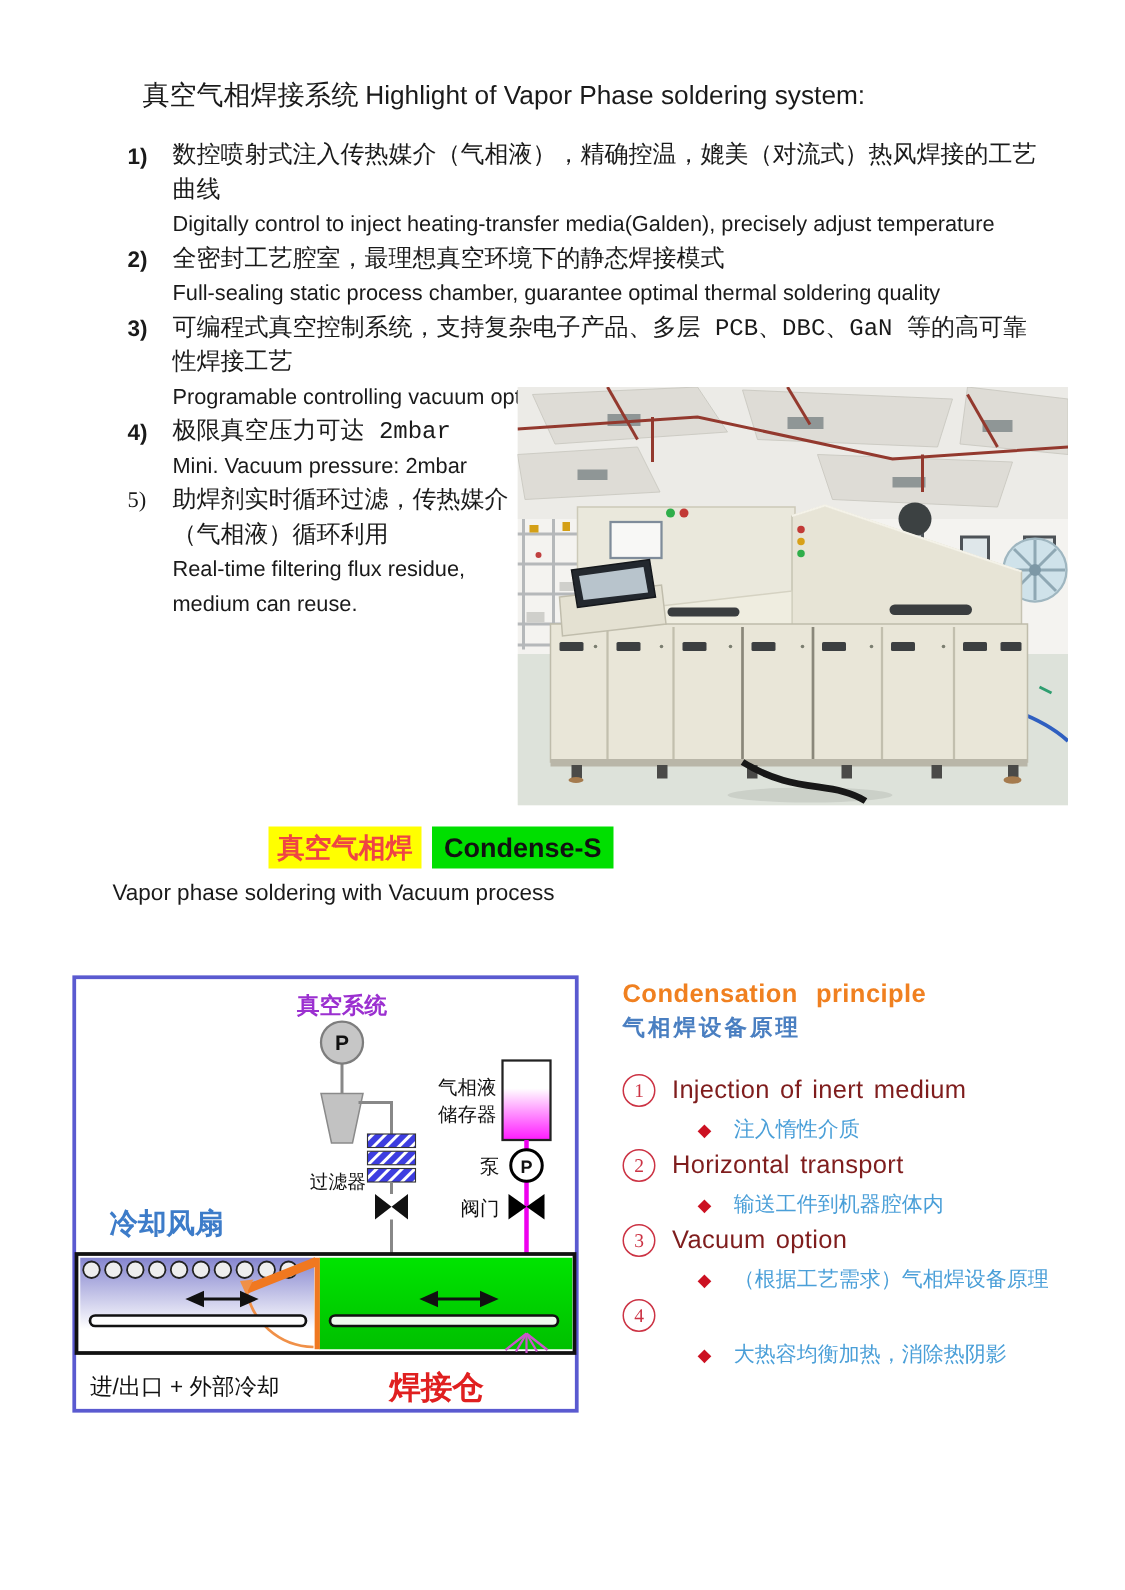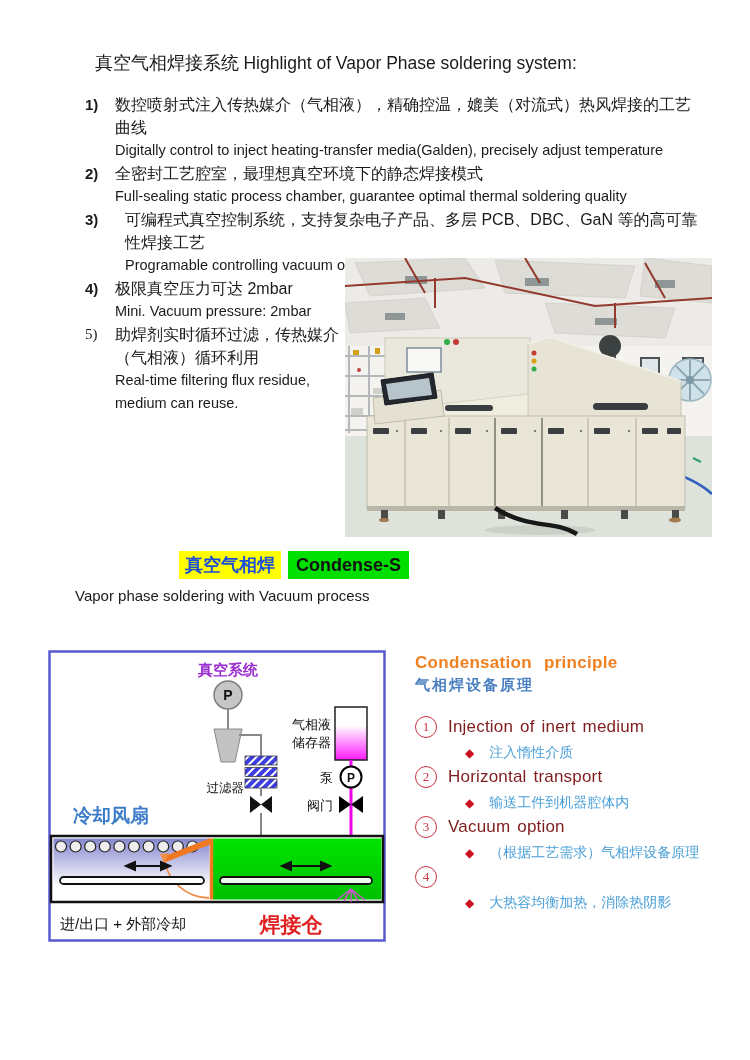--- a/index.html
+++ b/index.html
@@ -10,30 +10,30 @@
   .page-title{position:absolute;left:95px;top:51px;white-space:nowrap;}
   .page-title .cn{font-family:"Liberation Serif",serif;font-size:18px;}
   .page-title .en{font-size:17.5px;}
 
   
   .features{position:absolute;left:85px;top:93px;width:615px;}
   .feature{display:flex;}
   .f-num{width:30px;flex:0 0 30px;font-weight:bold;font-size:15px;line-height:23px;}
   .feature.serif-num .f-num{font-weight:normal;font-family:"Liberation Serif",serif;}
   .f-body{flex:1;}
-  .f-cn{font-family:Liberation Sans, sans-serif;font-size:16px;line-height:23px;}
+  .f-cn{font-family:Liberation Mono, monospace;font-size:16px;line-height:23px;}
   .f-en{font-size:14.5px;line-height:23px;}
   .feature.narrow .f-body{max-width:245px;}
 
   
   .photo{position:absolute;left:345px;top:258px;width:367px;height:279px;}
 
   
   .badges{position:absolute;left:179px;top:551px;white-space:nowrap;}
-  .badge-yellow{display:inline-block;background:#ffff00;color:#1d4ed8;
+  .badge-yellow{display:inline-block;background:#ffff00;color:#ef4444;
     font-family:"Liberation Serif",serif;font-size:18px;font-weight:bold;
     padding:3px 6px;line-height:22px;}
   .badge-green{display:inline-block;background:#00df00;color:#111;
     font-size:18px;font-weight:600;padding:3px 8px;line-height:22px;margin-left:7px;}
   .caption{position:absolute;left:75px;top:587px;font-size:15px;}
 
   
   .diagram{position:absolute;left:48px;top:650px;}
   .diagram text{font-family:"Liberation Sans",sans-serif;}
 
@@ -73,21 +73,21 @@
     </div>
     <div class="feature">
       <div class="f-num">2)</div>
       <div class="f-body">
         <div class="f-cn">全密封工艺腔室，最理想真空环境下的静态焊接模式</div>
         <div class="f-en">Full-sealing static process chamber, guarantee optimal thermal soldering quality</div>
       </div>
     </div>
     <div class="feature">
       <div class="f-num">3)</div>
-      <div class="f-body" style="max-width:592px;margin-left:10px;">
+      <div class="f-body" style="max-width:592px;">
         <div class="f-cn">可编程式真空控制系统，支持复杂电子产品、多层 PCB、DBC、GaN 等的高可靠性焊接工艺</div>
         <div class="f-en">Programable controlling vacuum option, designed for high quality soldering process</div>
       </div>
     </div>
     <div class="feature narrow">
       <div class="f-num">4)</div>
       <div class="f-body">
         <div class="f-cn">极限真空压力可达 2mbar</div>
         <div class="f-en">Mini. Vacuum pressure: 2mbar</div>
       </div>

